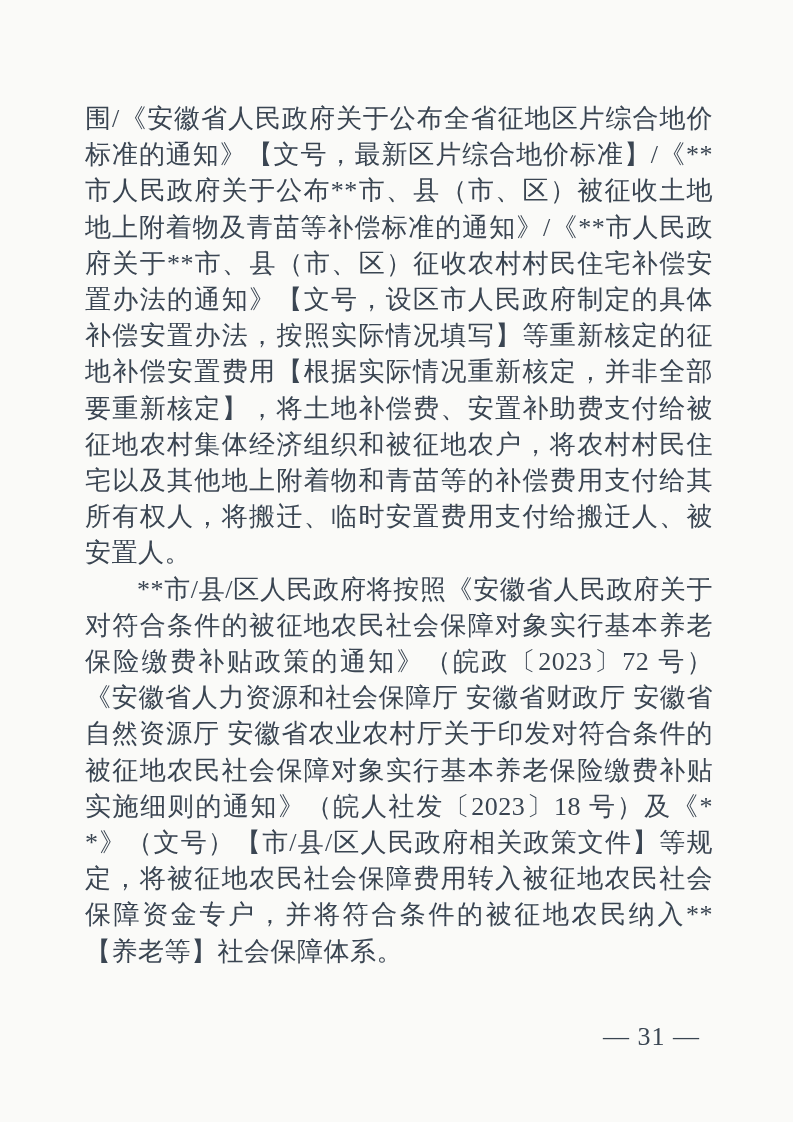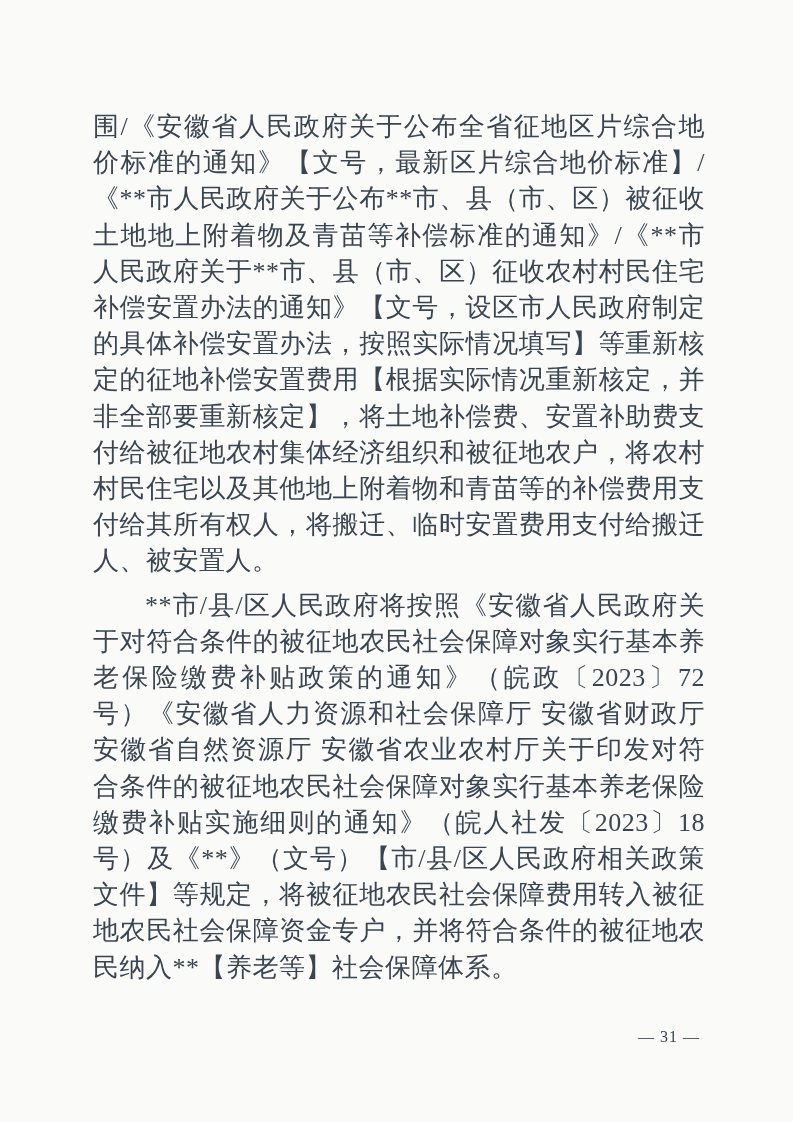--- a/index.html
+++ b/index.html
@@ -18,38 +18,38 @@
     font-family: "Liberation Serif", "DejaVu Serif", serif;
     color: #3a4552;
   }
   .content {
     position: absolute;
     left: 85px;
     top: 101px;
     width: 628px;
   }
   .para {
-    margin: 8px;
+    margin: 0;
     padding: 0;
     font-size: 26px;
     line-height: 36.2px;
     text-align: justify;
     text-justify: inter-character;
     text-indent: 2em;
     letter-spacing: 0.5px;
     word-break: break-all;
   }
   .para.no-indent {
     text-indent: 0;
   }
   .page-footer {
     position: absolute;
     top: 1022px;
     right: 93px;
-    font-size: 16px;
+    font-size: 26px;
     line-height: 30px;
     color: #3a4552;
     letter-spacing: 1px;
     white-space: nowrap;
   }
 </style>
 </head>
 <body>
 
 <div class="page">

